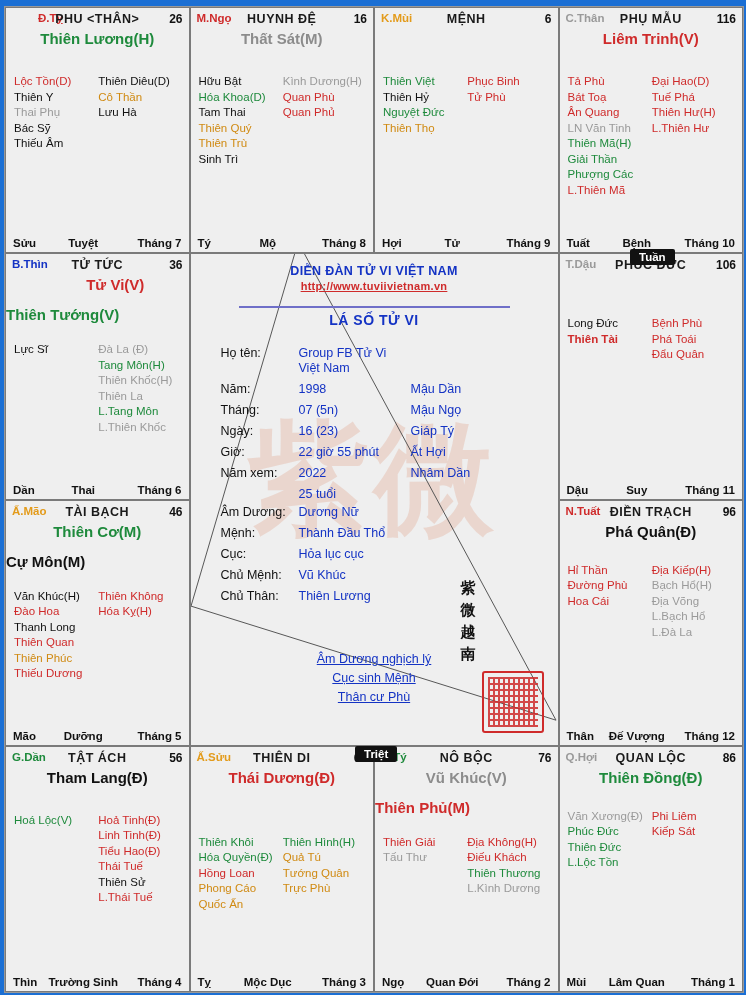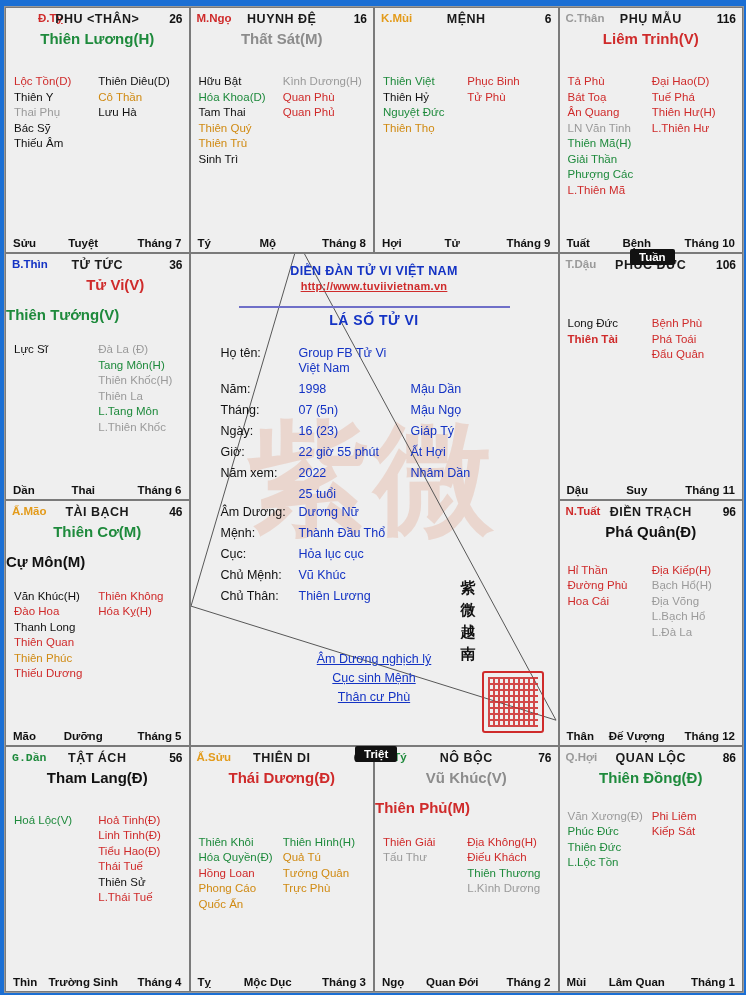--- a/index.html
+++ b/index.html
@@ -428,21 +428,21 @@
         </div>
     </div>
     <div class="foot">
       <span class="f1">Thân</span>
       <span class="f2">Đế Vượng</span>
       <span class="f3">Tháng 12</span>
     </div>
   </div>
 
   <div class="cell">
-    <span class="chi" style="color: rgb(30, 138, 60); font-family: Liberation Mono, monospace;">G.Dần</span>
+    <span class="chi" style="color: rgb(30, 138, 60);">G.Dần</span>
     <span class="cung">TẬT ÁCH</span>
     <span class="num">56</span>
     <div class="mainstar" style="color: rgb(17, 17, 17);">Tham Lang(Đ)</div>
     <div class="stars">
       <div class="starcol">
           <div class="star" style="color: rgb(30, 138, 60);">Hoá Lộc(V)</div>
         </div>
       <div class="starcol">
           <div class="star" style="color: rgb(207, 43, 43);">Hoả Tinh(Đ)</div>
           <div class="star" style="color: rgb(207, 43, 43);">Linh Tinh(Đ)</div>

